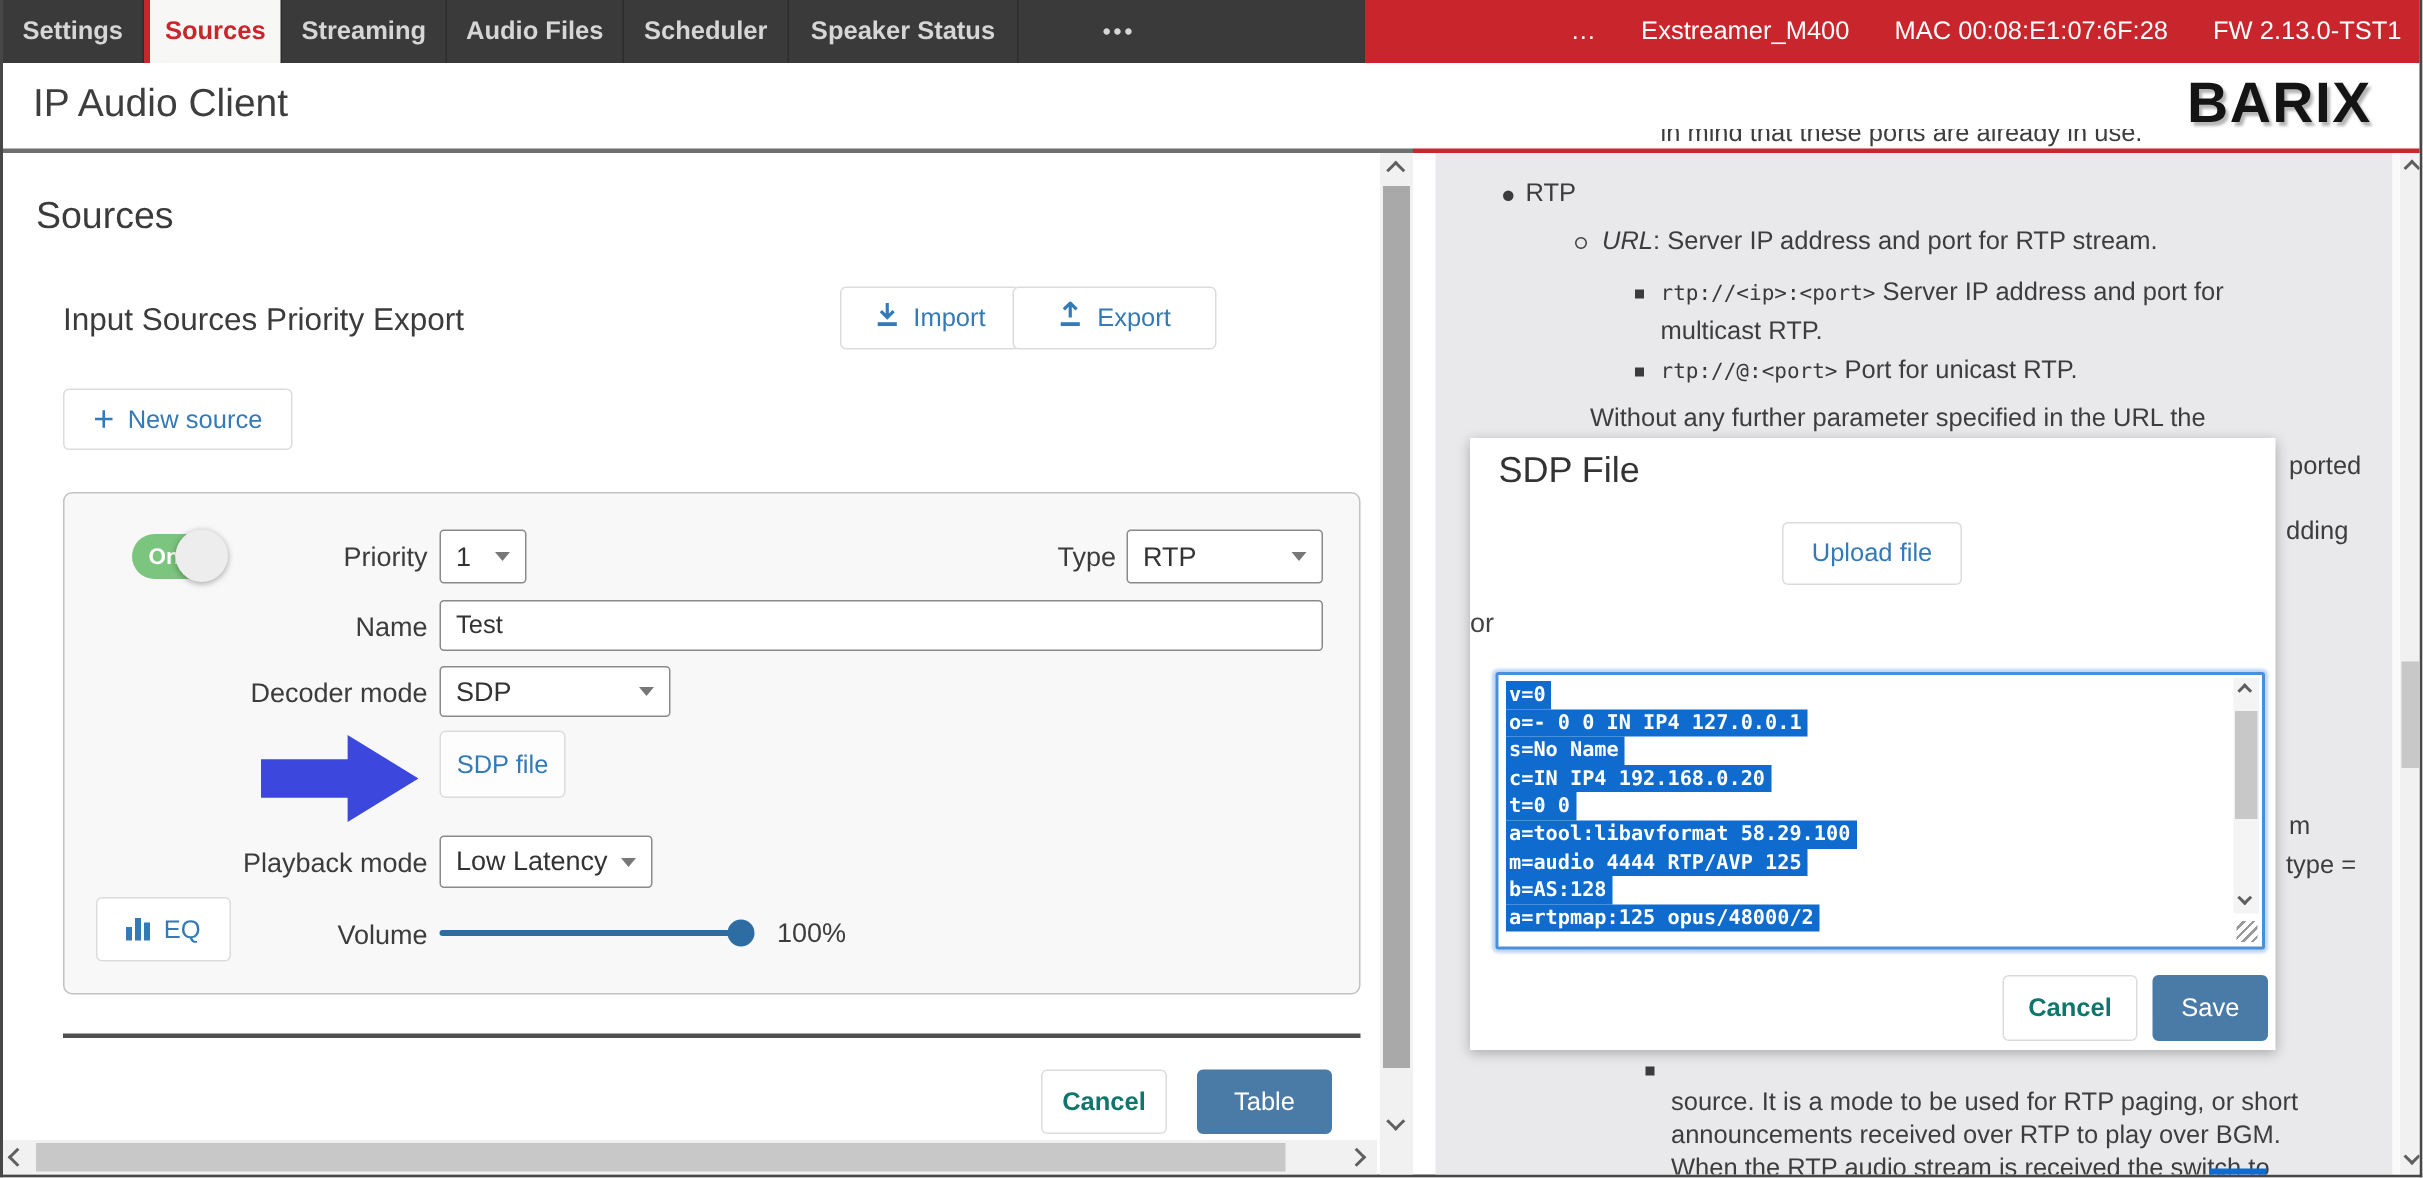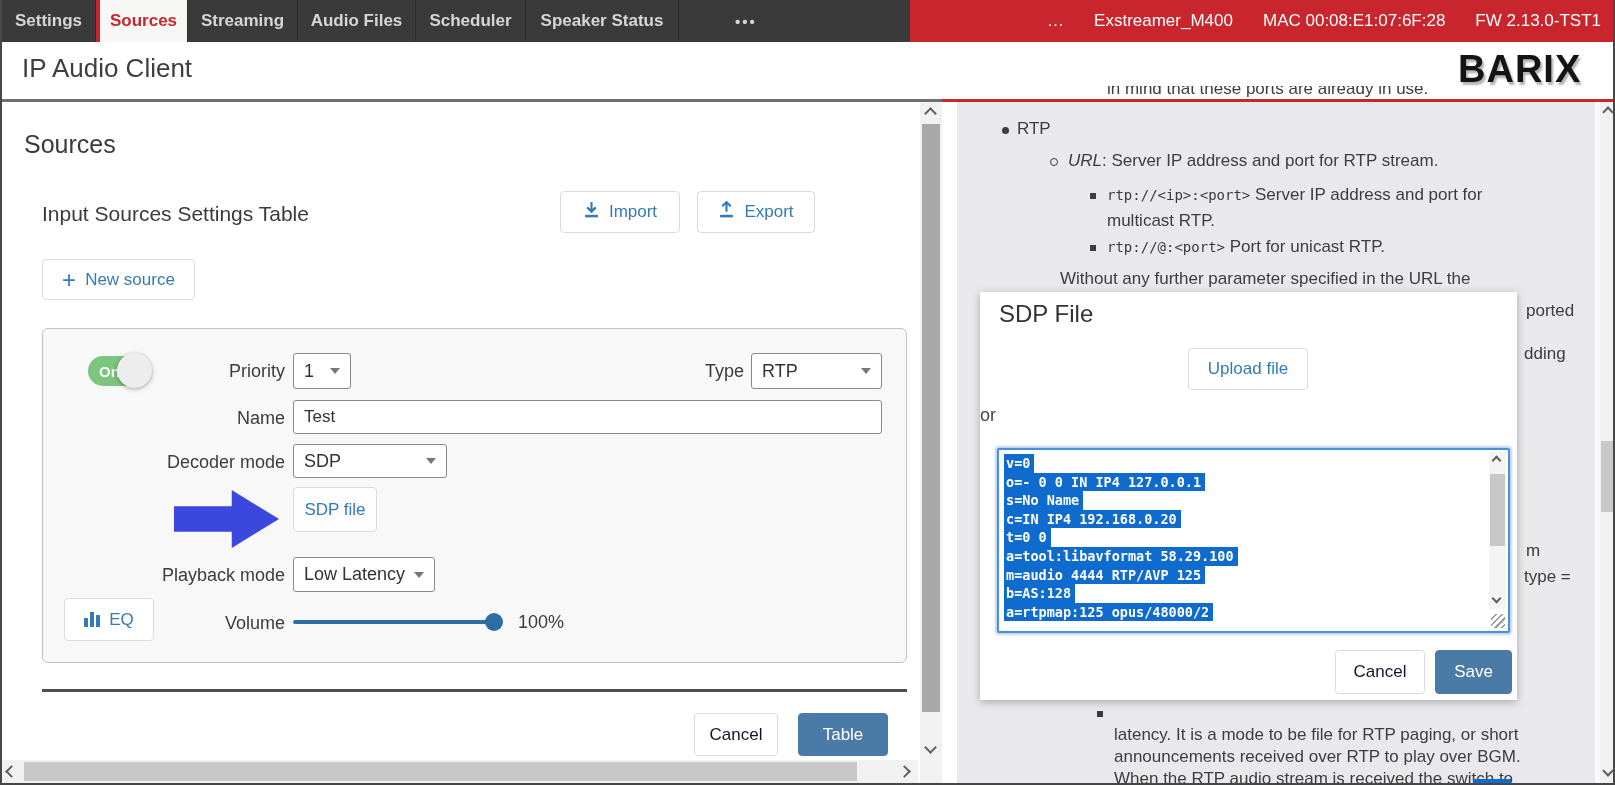--- a/index.html
+++ b/index.html
@@ -23,21 +23,21 @@
   .header-title { left:20px; top:53px; font-size:26px; color:#3e3e3e; }
   .brand { left:1456px; top:48px; font-size:38px; font-weight:bold; letter-spacing:1px; color:#141414;
            text-shadow:2px 3px 2px #b5b5b5; }
   .hdr-border-gray { left:0; top:99px; width:940px; height:3px; background:#6f6f6f; }
   .hdr-border-red  { left:940px; top:99px; width:675px; height:3px; background:#c9252c; }
 
   
   .btn { display:flex; align-items:center; justify-content:center; gap:9px; background:#fff;
          border:1px solid #dcdcdc; border-radius:4px; color:#337ab7; font-size:17px; cursor:pointer; }
   .btn-blue { background:#4a7ba7; border:1px solid #4a7ba7; color:#fff; }
-  .btn-red-text { color:#0f172a; }
+  .btn-red-text { color:#0f766e;font-weight:bold; }
   .lbl { font-size:18px; color:#3c3c3c; text-align:right; }
   .dd { background:#fff; border:1px solid #8a8a8a; border-radius:3px; display:flex; align-items:center;
         padding:0 10px; font-size:18px; color:#333; cursor:pointer; }
   .caret { margin-left:auto; width:0; height:0; border-left:5px solid transparent;
            border-right:5px solid transparent; border-top:6px solid #777; }
   .field { background:#fff; border:1px solid #8a8a8a; border-radius:3px; font-size:17px; color:#333;
            padding:0 10px; font-family:"Liberation Sans", sans-serif; }
   .chev { width:9px; height:9px; border-right:2px solid #5f5f5f; border-bottom:2px solid #5f5f5f; }
   .chev-up    { transform:rotate(-135deg); }
   .chev-down  { transform:rotate(45deg); }
@@ -127,30 +127,30 @@
     <span>MAC 00:08:E1:07:6F:28</span>
     <span>FW 2.13.0-TST1</span>
   </div>
 
   <div class="abs header-title">IP Audio Client</div>
   <div class="abs brand">BARIX</div>
   <div class="abs hdr-border-gray"></div>
   <div class="abs hdr-border-red"></div>
 
   <div class="abs" style="left:22px;top:130px;font-size:25px;color:#3b3b3b">Sources</div>
-  <div class="abs" style="left:40px;top:202px;font-size:21px;color:#3b3b3b">Input Sources Settings Table</div>
+  <div class="abs" style="left:40px;top:202px;font-size:21px;color:#3b3b3b">Input Sources Priority Export</div>
 
   <div class="abs btn" style="left:558px;top:191px;width:120px;height:42px">
     <span><svg width="17" height="17" viewBox="0 0 16 16">
           <path d="M8 1v8M4 6l4 4 4-4" stroke="#337ab7" stroke-width="2" fill="none"></path>
           <rect x="2" y="13" width="12" height="2.4" fill="#337ab7"></rect>
         </svg></span>
     <span>Import</span>
   </div>
-  <div class="abs btn" style="left:695px;top:191px;width:118px;height:42px">
+  <div class="abs btn" style="left:673px;top:191px;width:136px;height:42px">
     <span><svg width="17" height="17" viewBox="0 0 16 16">
           <path d="M8 10V2M4 5l4-4 4 4" stroke="#337ab7" stroke-width="2" fill="none"></path>
           <rect x="2" y="13" width="12" height="2.4" fill="#337ab7"></rect>
         </svg></span>
     <span>Export</span>
   </div>
 
   <div class="abs btn" style="left:40px;top:259px;width:153px;height:41px">
     <span style="font-size:24px;line-height:20px">+</span>
     <span>New source</span>
@@ -259,21 +259,21 @@
   <div class="doc-text" style="left:1105px;top:237px"><span class="doc-code">rtp://@:&lt;port&gt;</span><span> Port for unicast RTP.</span></div>
 
   <div class="doc-text" style="left:1058px;top:269px">Without any further parameter specified in the URL the</div>
 
   <div class="doc-text" style="left:1524px;top:301px">ported</div>
   <div class="doc-text" style="left:1522px;top:344px">dding</div>
   <div class="doc-text" style="left:1524px;top:541px">m</div>
   <div class="doc-text" style="left:1522px;top:567px">type =</div>
 
   <span class="b-sq" style="left:1095px;top:711px"></span>
-  <div class="doc-text" style="left:1112px;top:725px">latency. It is a mode to be file for RTP paging, or short</div>
+  <div class="doc-text" style="left:1112px;top:725px">source. It is a mode to be used for RTP paging, or short</div>
   <div class="doc-text" style="left:1112px;top:747px">announcements received over RTP to play over BGM.</div>
   <div class="doc-text" style="left:1112px;top:769px">When the RTP audio stream is received the switch to</div>
 
   <div class="abs frag-blue"></div>
 
   <div class="abs modal">
     <div class="modal-title">SDP File</div>
     <div class="btn" style="position:absolute;left:208px;top:56px;width:120px;height:42px">
       <span>Upload file</span>
     </div>

